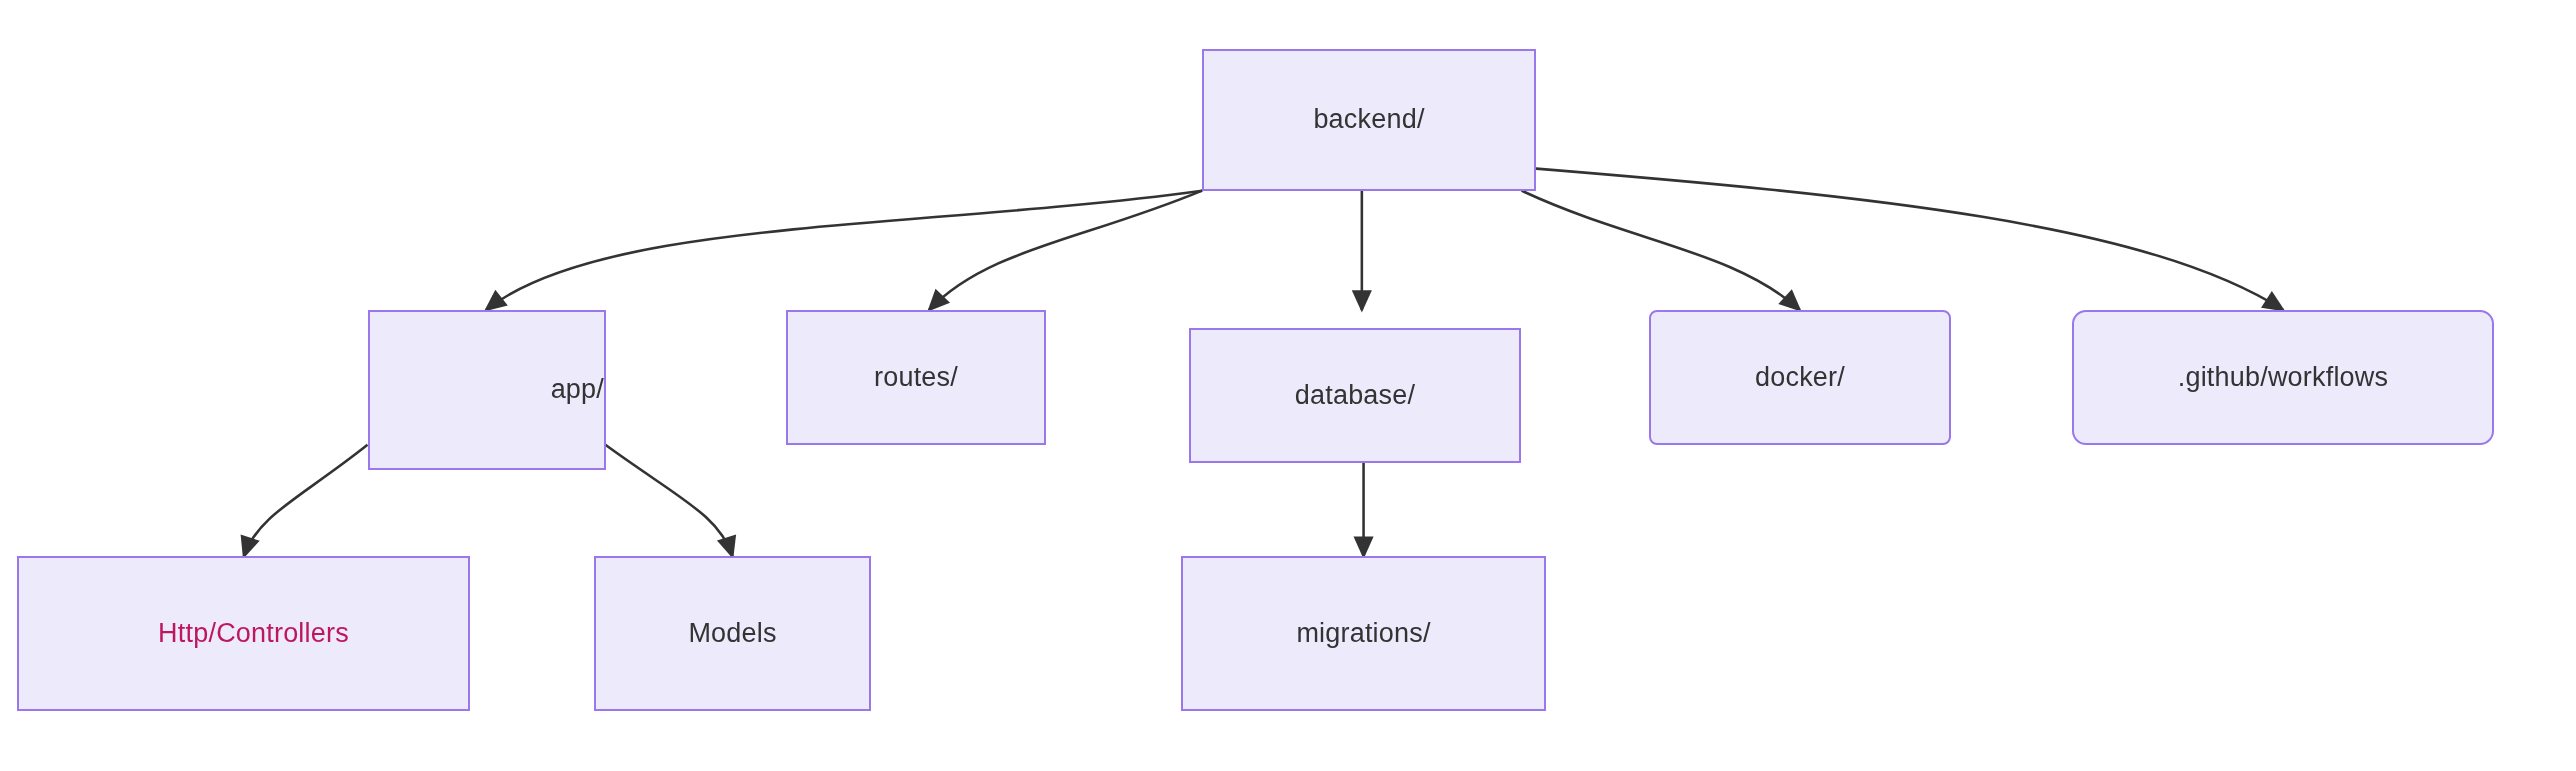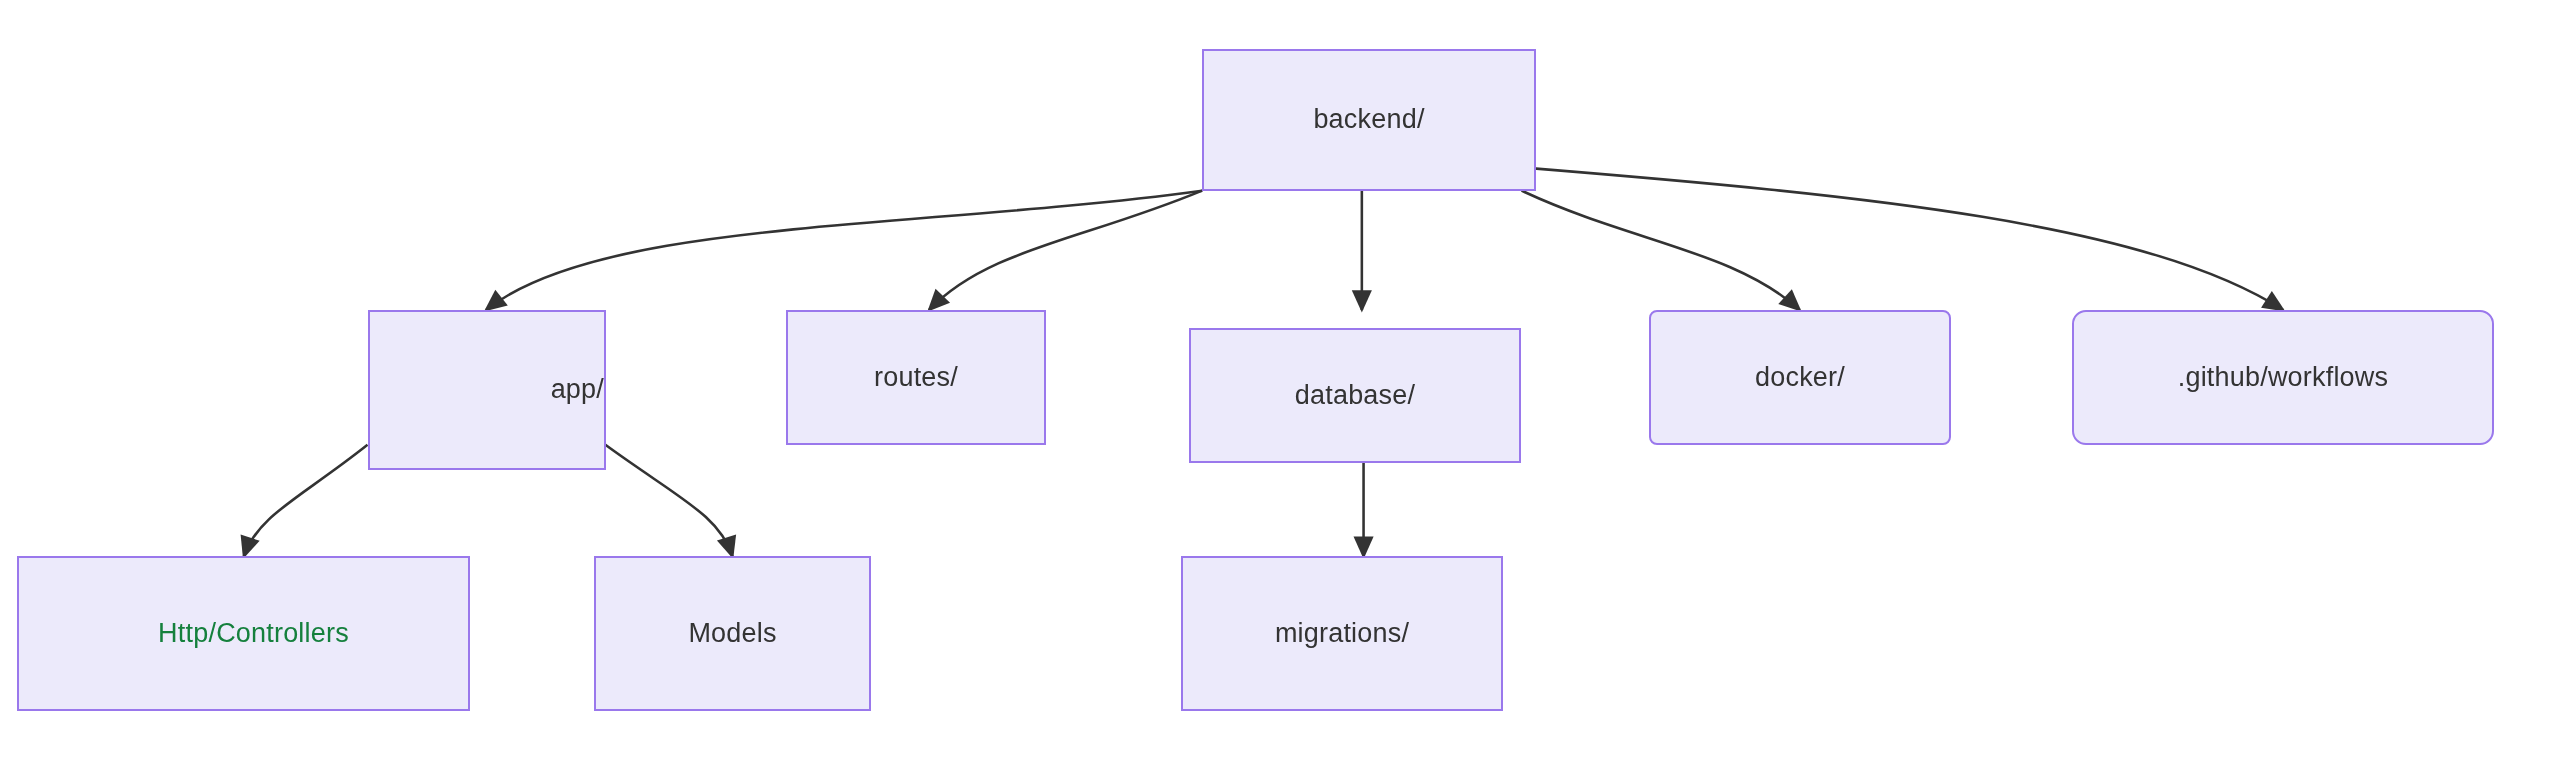--- a/index.html
+++ b/index.html
@@ -82,24 +82,24 @@
       <div class="node" style="left: 1189px; top: 328px; width: 332px; height: 135px; background: rgb(236, 234, 251); border-color: rgb(154, 120, 236); border-width: 2.6px; justify-content: center;">
         <span class="node-label" style="color: rgb(51, 51, 51);">database/</span>
       </div>
       <div class="node" style="left: 1649px; top: 310px; width: 302px; height: 135px; background: rgb(236, 234, 251); border-color: rgb(154, 120, 236); border-width: 2.6px; border-radius: 8px;">
         <span class="node-label" style="color: rgb(51, 51, 51);">docker/</span>
       </div>
       <div class="node" style="left: 2072px; top: 310px; width: 422px; height: 135px; background: rgb(236, 234, 251); border-color: rgb(154, 120, 236); border-width: 2.6px; border-radius: 14px;">
         <span class="node-label" style="color: rgb(51, 51, 51);">.github/workflows</span>
       </div>
       <div class="node" style="left: 17px; top: 556px; width: 453px; height: 155px; background: rgb(236, 234, 251); border-color: rgb(154, 120, 236); border-width: 2.6px;">
-        <span class="node-label" style="color: #15803d; margin-left: 20px;">Http/Controllers</span>
+        <span class="node-label" style="color: #be185d; margin-left: 20px;">Http/Controllers</span>
       </div>
       <div class="node" style="left: 594px; top: 556px; width: 277px; height: 155px; background: rgb(236, 234, 251); border-color: rgb(154, 120, 236); border-width: 2.6px;">
         <span class="node-label" style="color: rgb(51, 51, 51);">Models</span>
       </div>
-      <div class="node" style="left: 1181px; top: 556px; width: 322px; height: 155px; background: rgb(236, 234, 251); border-color: rgb(154, 120, 236); border-width: 2.6px;">
+      <div class="node" style="left: 1181px; top: 556px; width: 365px; height: 155px; background: rgb(236, 234, 251); border-color: rgb(154, 120, 236); border-width: 2.6px;">
         <span class="node-label" style="color: rgb(51, 51, 51);">migrations/</span>
       </div>
     </div>
 
 </div>
 
 
 </body></html>

